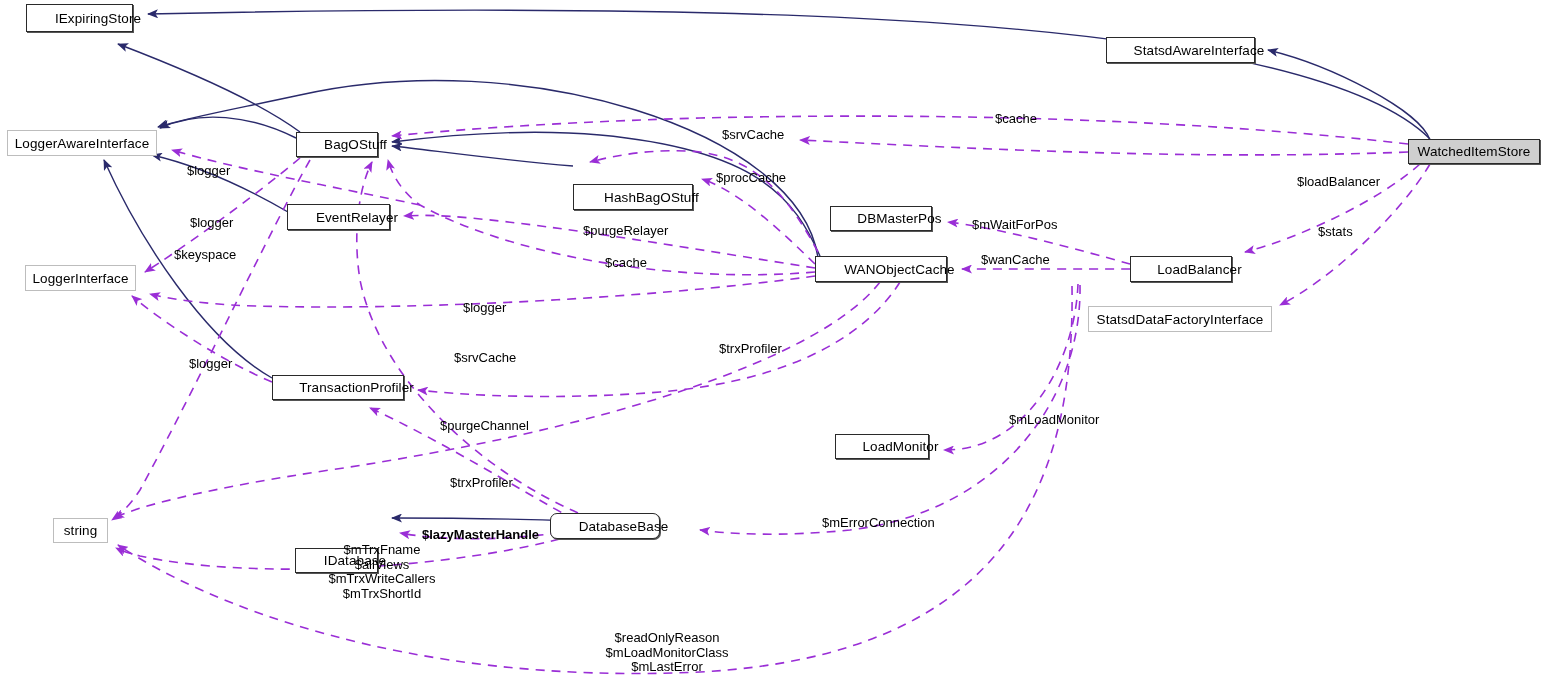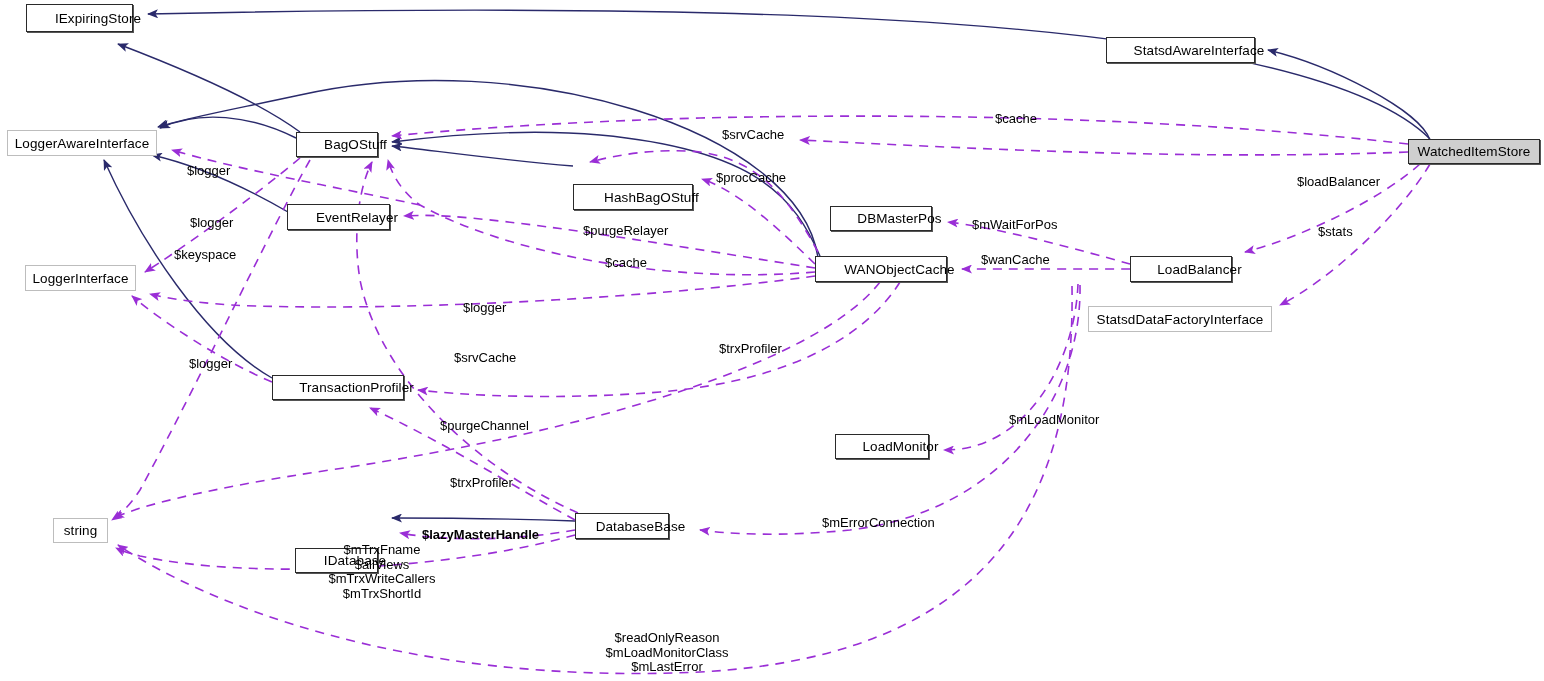--- a/index.html
+++ b/index.html
@@ -162,21 +162,21 @@
   </div>
 
   <div class="node strong" style="left:835px;top:434px;width:94px;height:25px;">
     <span>LoadMonitor</span>
   </div>
 
   <div class="node strong" style="left:295px;top:506px;width:83px;height:25px;margin-top:42px;">
     <span>IDatabase</span>
   </div>
 
-  <div class="node strong" style="left:575px;top:513px;width:94px;height:26px;">
+  <div class="node strong" style="left:550px;top:513px;width:110px;height:26px;border-radius:7px;">
     <span>DatabaseBase</span>
   </div>
 
   <div class="node light" style="left:53px;top:518px;width:55px;height:25px;">
     <span>string</span>
   </div>
 
   <div class="edge-label" style="left:187px;top:164px;">$logger</div>
   <div class="edge-label" style="left:190px;top:216px;">$logger</div>
   <div class="edge-label" style="left:174px;top:248px;">$keyspace</div>

